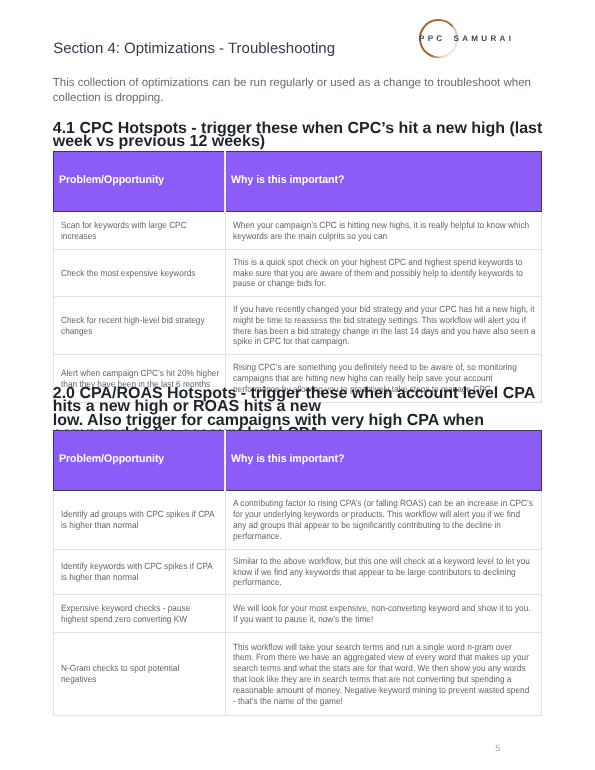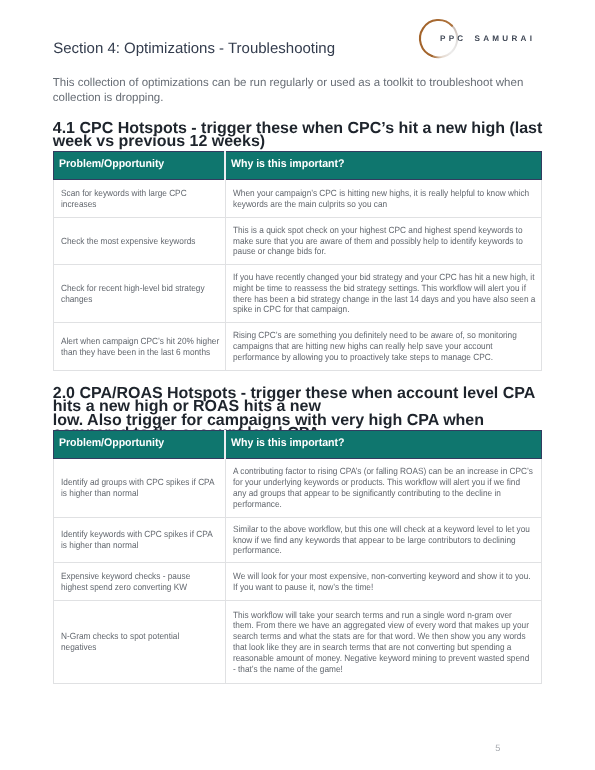--- a/index.html
+++ b/index.html
@@ -5,40 +5,40 @@
 <style>
   html,body{margin:0;padding:0;background:#ffffff;}
   body{width:595px;height:770px;
        font-family:"Liberation Sans",sans-serif;
        -webkit-font-smoothing:antialiased;text-rendering:geometricPrecision;}
   .page{position:relative;width:595px;height:770px;overflow:hidden;background:#fff;}
 
   
   .logo{position:absolute;left:415px;top:14px;width:115px;height:46px;}
   .logo svg{display:block;position:absolute;left:0;top:0;}
-  .logo .wordmark{position:absolute;left:25px;top:21.2px;font-size:8.1px;
+  .logo .wordmark{position:absolute;left:4px;top:21.2px;font-size:8.1px;
        letter-spacing:3.28px;color:#4a5160;font-weight:600;white-space:nowrap;
        line-height:8px;}
   .logo .wordmark .gap{letter-spacing:5.8px;}
 
   
   .doc-title{position:absolute;left:53.2px;top:40px;font-size:15px;color:#333c4d;
              font-weight:400;letter-spacing:0px;white-space:nowrap;}
 
   .intro{position:absolute;left:52.8px;top:76px;width:500px;font-size:11.5px;
          line-height:14.9px;color:#676d75;}
 
   .sec-head{position:absolute;left:52.8px;font-size:16px;font-weight:bold;color:#1e242c;
             line-height:13.5px;letter-spacing:-.01px;}
 
   
   table.t{position:absolute;left:53px;width:489px;border-collapse:collapse;
           table-layout:fixed;}
-  table.t th{background:#0f766e;color:#ffffff;font-size:11.1px;font-weight:bold;
-             text-align:left;padding:0 5px;border:1px solid #333c60;
+  table.t th{background:#8b5cf6;color:#ffffff;font-size:11.1px;font-weight:bold;
+             text-align:left;padding:16px 5px;border:1px solid #333c60;
              letter-spacing:-.04px;height:27px;vertical-align:top;line-height:25px;}
   table.t th span.hw{display:inline-block;white-space:nowrap;transform:scaleX(.955);
                      transform-origin:left center;}
   table.t th.c1{position:relative;}
   table.t th.c1::after{content:"";position:absolute;right:-1px;top:-1px;bottom:-1px;
                        width:2px;background:#eceef1;}
   table.t td{border:1px solid #e0e1e3;color:#62676e;font-size:9px;line-height:10.8px;
              padding:0 7px;vertical-align:middle;}
   table.t td span{display:inline-block;white-space:nowrap;transform:scaleX(.92);
                   transform-origin:left center;}
@@ -70,21 +70,21 @@
           <stop offset="1" stop-color="#a3642b" stop-opacity=".92"></stop>
         </linearGradient>
       </defs>
       <path id="logo-arc-fade" d="M 36.98 11.68 A 18.6 18.6 0 0 1 16.93 41.96" fill="none" stroke="url(#arcfade)" stroke-width="2.0" stroke-linecap="round"></path>
       <path id="logo-arc" d="M 16.93 41.96 A 18.6 18.6 0 1 1 36.98 11.68" fill="none" stroke="url(#arcgrad)" stroke-width="2.1" stroke-linecap="round"></path>
     </svg>
     <div class="wordmark" style="color: rgb(62, 70, 84);"><span>PPC</span><span class="gap">&nbsp;</span><span>SAMURAI</span></div>
   </div>
 
   <div class="doc-title">Section 4: Optimizations - Troubleshooting</div>
-  <div class="intro"><span>This collection of optimizations can be run regularly or used as a toolkit to troubleshoot when</span><br><span>collection is dropping.</span></div>
+  <div class="intro"><span>This collection of optimizations can be run regularly or used as a change to troubleshoot when</span><br><span>collection is dropping.</span></div>
 
   <div id="tables-root">
       <div class="sec-head" style="top: 121.5px; width: 500px;"><span>4.1 CPC Hotspots - trigger these when CPC’s hit a new high (last week vs previous 12 weeks)</span></div>
       <table class="t" style="top: 151px;">
         <colgroup>
           <col class="c1">
           <col>
         </colgroup>
         <thead>
           <tr>

